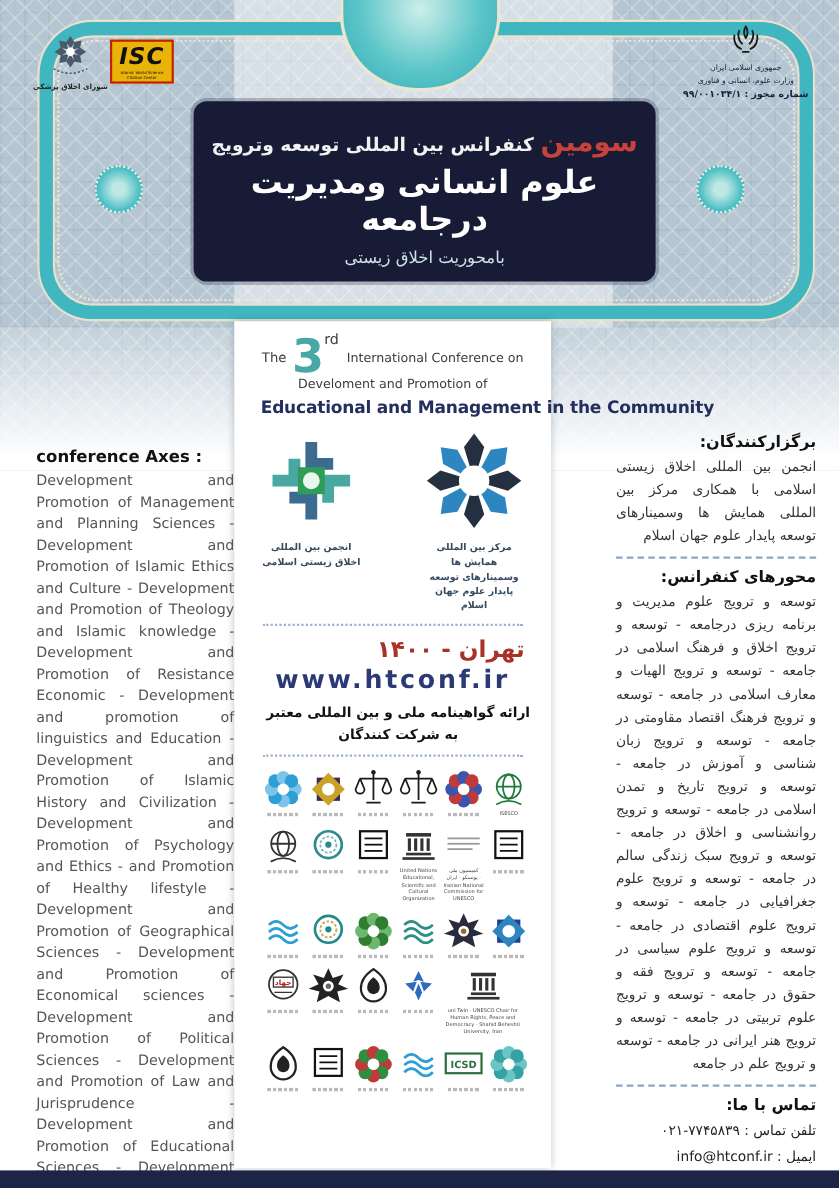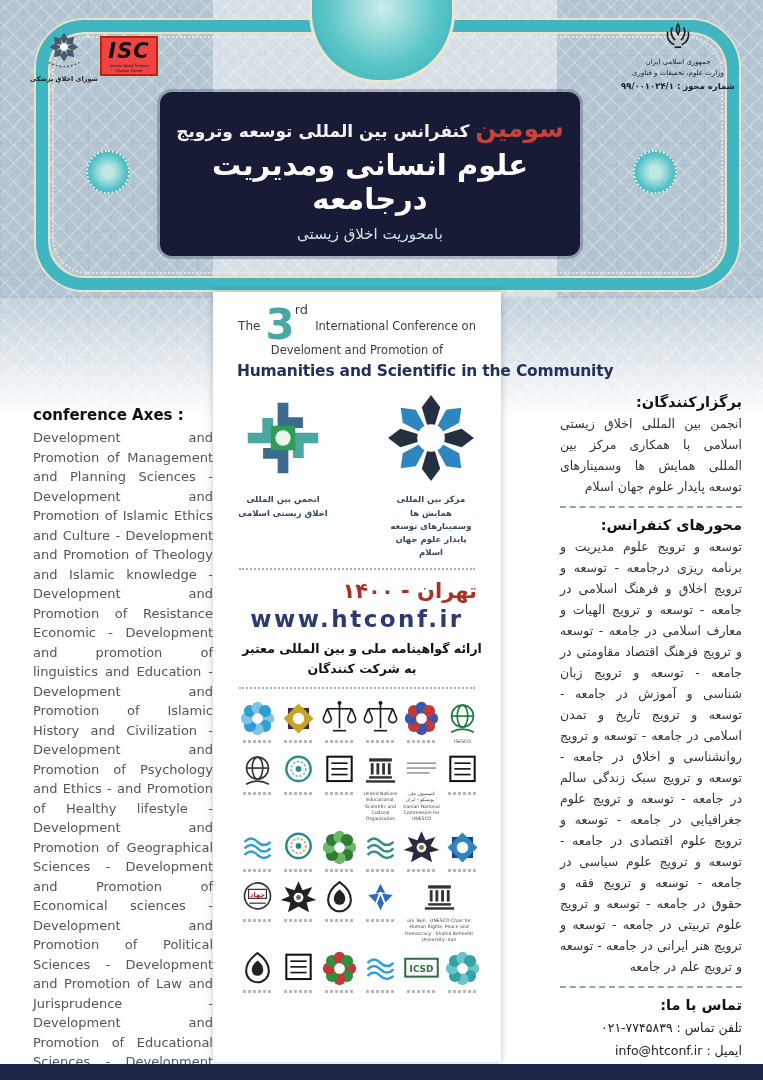--- a/index.html
+++ b/index.html
@@ -19,31 +19,31 @@
   .frame{position:absolute;left:36px;top:20px;width:679px;height:246px;border-radius:48px;
          border:12px solid #3fb6c0;box-shadow:0 0 0 2px #e9e2ca, inset 0 0 0 2px #e9e2ca;z-index:3;}
   .frame::before{content:"";position:absolute;inset:4px;border:2px dotted #f0ead6;border-radius:36px;opacity:.9;}
   .dome{position:absolute;left:50%;top:0;transform:translateX(-50%);width:140px;height:80px;z-index:4;
         background:radial-gradient(ellipse at 50% 10%,#cdeeea 0%,#5cc6c8 55%,#2fa9b8 100%);
         border:3px solid #ece5cf;border-top:none;border-radius:0 0 70px 70px;}
   .lobe{position:absolute;top:150px;width:40px;height:40px;border-radius:50%;z-index:4;
         background:radial-gradient(circle,#bfe8e4 20%,#45bcc4 70%);border:2px dotted #f0ead6;}
   .lobe.l{left:86px;}.lobe.r{right:86px;}
   
-  .banner{position:absolute;left:160px;top:92px;width:420px;height:164px;background:#171b35;border-radius:12px;
+  .banner{position:absolute;left:176px;top:92px;width:420px;height:164px;background:#171b35;border-radius:12px;
           box-shadow:0 0 0 3px rgba(23,27,53,.25);direction:rtl;text-align:center;color:#fff;
           padding-top:22px;box-sizing:border-box;z-index:5;}
   .b1{font-size:17px;font-weight:bold;color:#f2f2f2;}
   .b1 .hl{color:#c8423c;font-size:25px;}
   .b2{font-size:29px;font-weight:bold;margin-top:5px;}
   .b3{font-size:15px;color:#cfe3e6;margin-top:9px;}
   
   .seal{position:absolute;left:26px;top:24px;width:76px;text-align:center;z-index:6;}
   .seal-cap{font-size:6.5px;color:#222;margin-top:1px;direction:rtl;font-weight:bold;}
-  .isc{position:absolute;left:100px;top:36px;width:58px;height:40px;background:#ef4444;border:2px solid #c22200;
+  .isc{position:absolute;left:100px;top:36px;width:58px;height:40px;background:#eab308;border:2px solid #c22200;
        box-sizing:border-box;text-align:center;color:#111;z-index:6;}
   .isc .t{font-weight:bold;font-size:21px;line-height:26px;letter-spacing:1px;font-style:italic;}
   .isc .s{font-size:3.6px;line-height:5px;}
   .gov{position:absolute;right:20px;top:20px;width:130px;text-align:center;direction:rtl;z-index:6;color:#13203d;}
   .gov .g1,.gov .g2{font-size:7px;line-height:1.6;}
   .gov .g3{font-size:8.5px;line-height:1.7;font-weight:bold;}
   
   .panel{position:absolute;left:213px;top:292px;width:288px;height:770px;background:#fff;z-index:6;
          box-shadow:0 0 7px rgba(60,80,100,.35);box-sizing:border-box;padding:10px 24px 0;}
   .etitle{text-align:center;color:#3c3c3c;}
@@ -119,41 +119,41 @@
       <g fill="none" stroke="#1b1b1b" stroke-width="2">
         <path d="M18,5 c2.5,3.5 2.5,9 0,12.5 c-2.5,-3.5 -2.5,-9 0,-12.5z"></path>
         <path d="M11,9 c-2.5,5 -1,12 3.5,15.5"></path>
         <path d="M25,9 c2.5,5 1,12 -3.5,15.5"></path>
         <path d="M5.5,14 c-1.5,7 1.5,13.5 8,16"></path>
         <path d="M30.5,14 c1.5,7 -1.5,13.5 -8,16"></path>
       </g>
       <path d="M14,33 h8" stroke="#1b1b1b" stroke-width="2"></path>
     </svg>
     <div class="g1">جمهوری اسلامی ایران</div>
-    <div class="g2">وزارت علوم، تحقیقات و فناوری</div>
+    <div class="g2">وزارت علوم، انسانی و فناوری</div>
     <div class="g3">شماره مجوز : ۹۹/۰۰۱۰۳۴/۱</div>
   </div>
 
   <div class="banner">
     <div class="b1">
       <span class="hl">سومین</span>
       <span>کنفرانس بین المللی توسعه وترویج</span>
     </div>
     <div class="b2">علوم انسانی ومدیریت درجامعه</div>
     <div class="b3">بامحوریت اخلاق زیستی</div>
   </div>
 
   <div class="panel">
     <div class="etitle">
       <div>
         <span class="the">The</span>
         <span class="n3">3</span><span class="rd">rd</span>
         <span class="t1">International Conference on Develoment and Promotion of</span>
       </div>
-      <div class="t2">Humanities and Scientific in the Community</div>
+      <div class="t2">Educational and Management in the Community</div>
     </div>
 
     <div class="orglogos">
       <div class="orglogo">
         <svg viewBox="0 0 60 60">
           <g stroke-width="7" fill="none">
             <path d="M30,7 v13 h13" stroke="#3d6b8f"></path>
             <path d="M53,30 h-13 v13" stroke="#49a8a2"></path>
             <path d="M30,53 v-13 h-13" stroke="#3d6b8f"></path>
             <path d="M7,30 h13 v-13" stroke="#49a8a2"></path>

